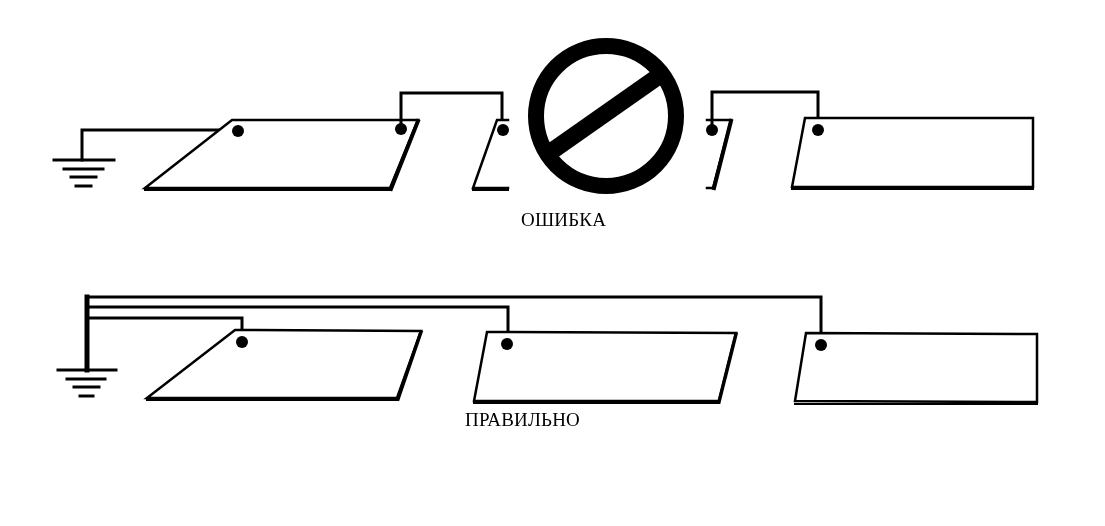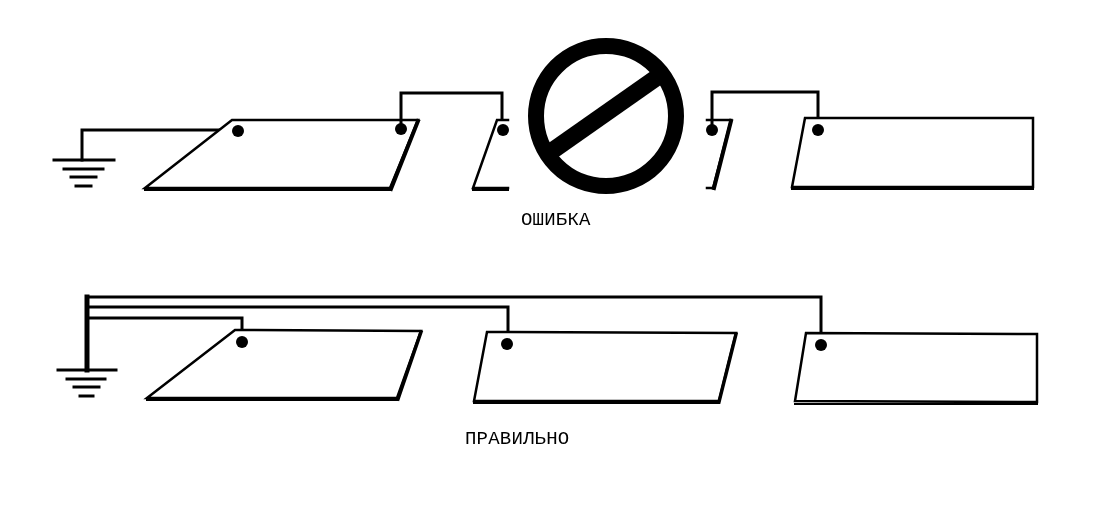--- a/index.html
+++ b/index.html
@@ -1,18 +1,18 @@
 <!DOCTYPE html>
 <html><head>
   <meta charset="utf-8">
   <style>
     html, body { margin: 0; padding: 0; background: #ffffff; }
     body { width: 1105px; height: 526px; position: relative; overflow: hidden; font-family: "Liberation Serif", serif; }
     svg.diagram { position: absolute; left: 0; top: 0; }
-    .label { position: absolute; font-family: Liberation Mono, monospace; font-size: 19px; color: #000; letter-spacing: 0.2px; }
+    .label { position: absolute; font-family: Liberation Serif, serif; font-size: 19px; color: #000; letter-spacing: 0.2px; }
   </style>
 </head>
 <body>
 
 <svg class="diagram" width="1105" height="526" viewBox="0 0 1105 526">
 
   <g stroke="#000" fill="none" stroke-linecap="square">
 
     <g stroke-width="3">
       <line x1="54" y1="160" x2="114" y2="160"></line>
@@ -90,13 +90,13 @@
 
     <g>
       <polygon points="806,333 1037,334 1037,402 795,401" fill="#fff" stroke-width="2.5"></polygon>
       <line x1="795" y1="404" x2="1037" y2="404" stroke-width="2"></line>
       <circle cx="821" cy="345" r="6" fill="#000" stroke="none"></circle>
     </g>
   </g>
 </svg>
 
 <div class="label" style="left:521px; top:209px;">ОШИБКА</div>
-<div class="label" style="left:465px; top:428px;">ПРАВИЛЬНО</div>
+<div class="label" style="left:465px; top:409px;">ПРАВИЛЬНО</div>
 
 </body></html>

